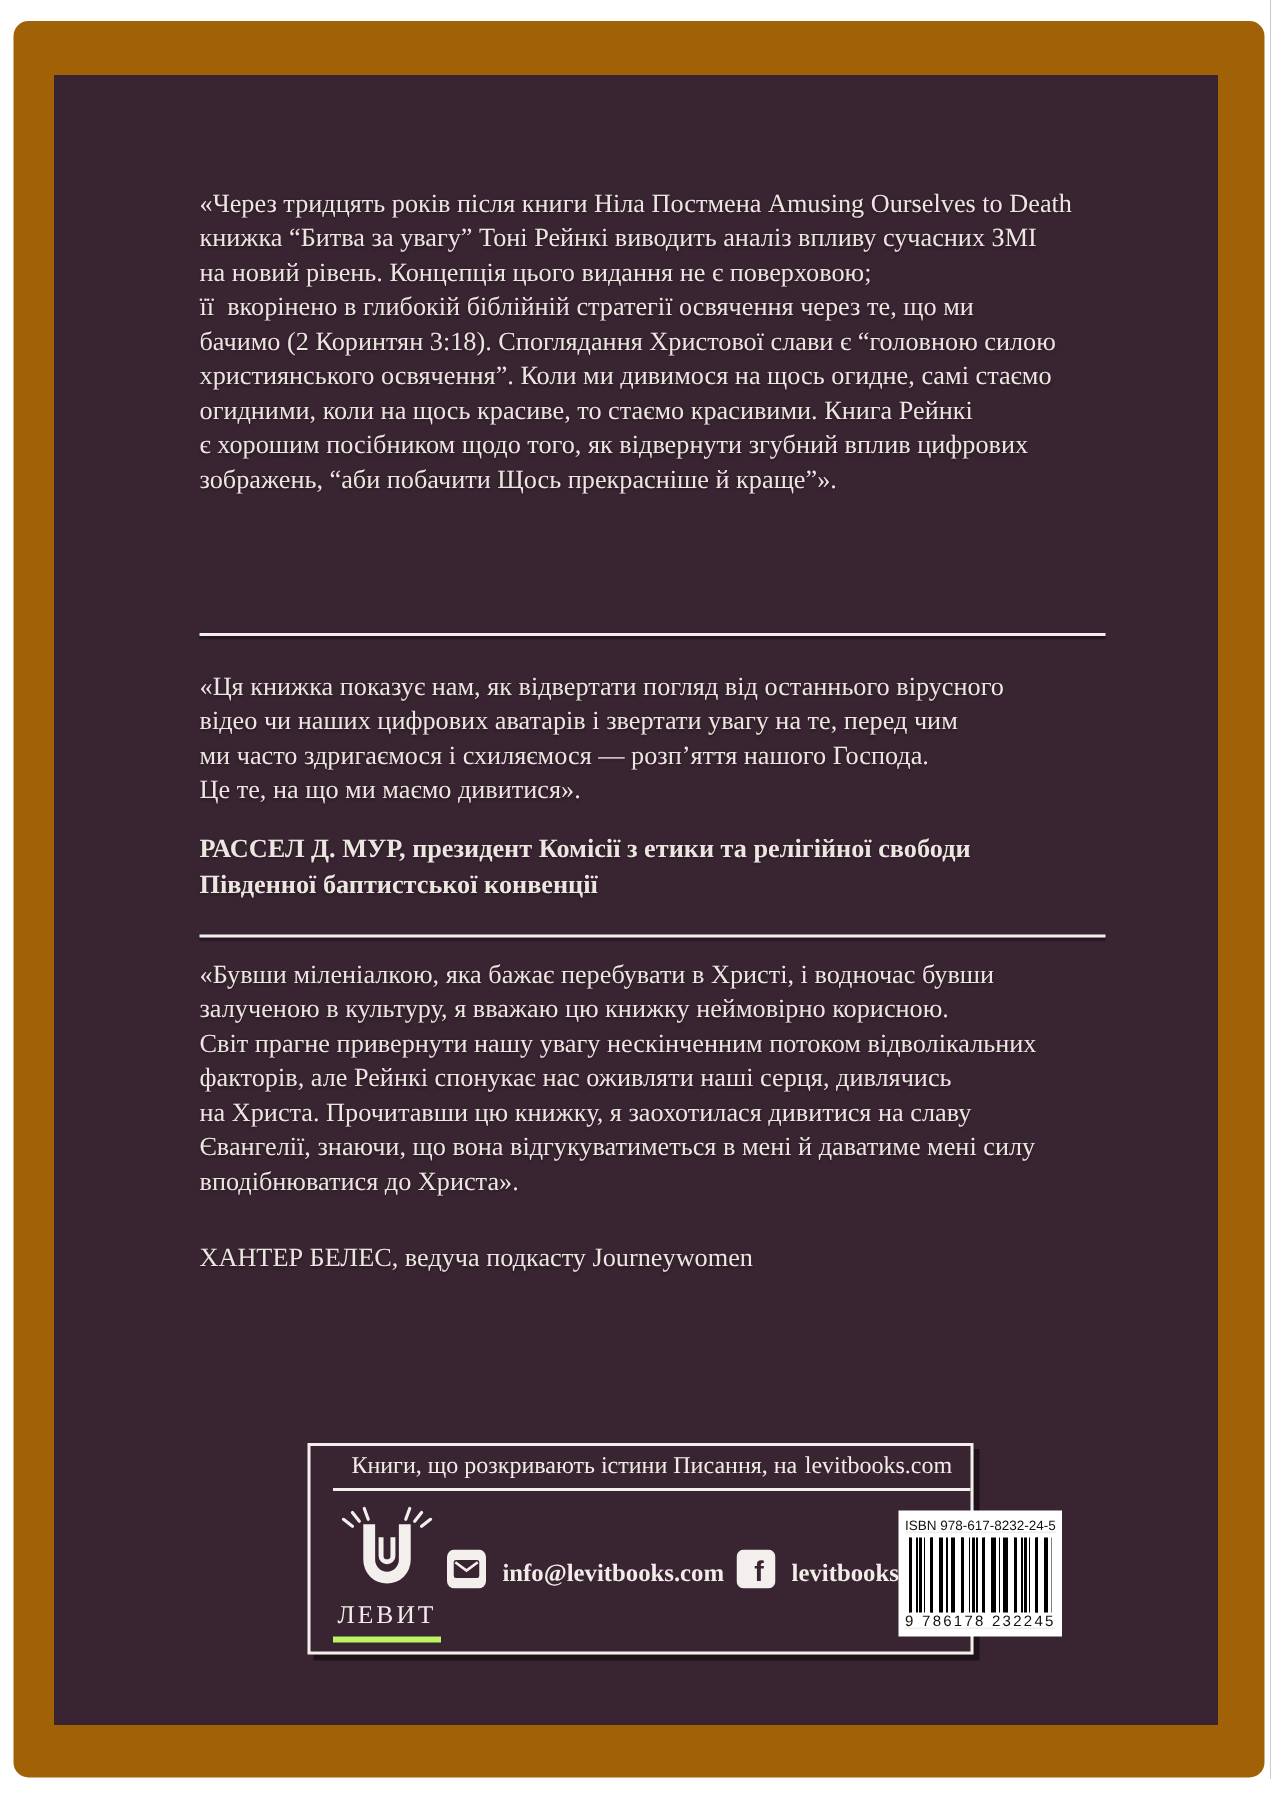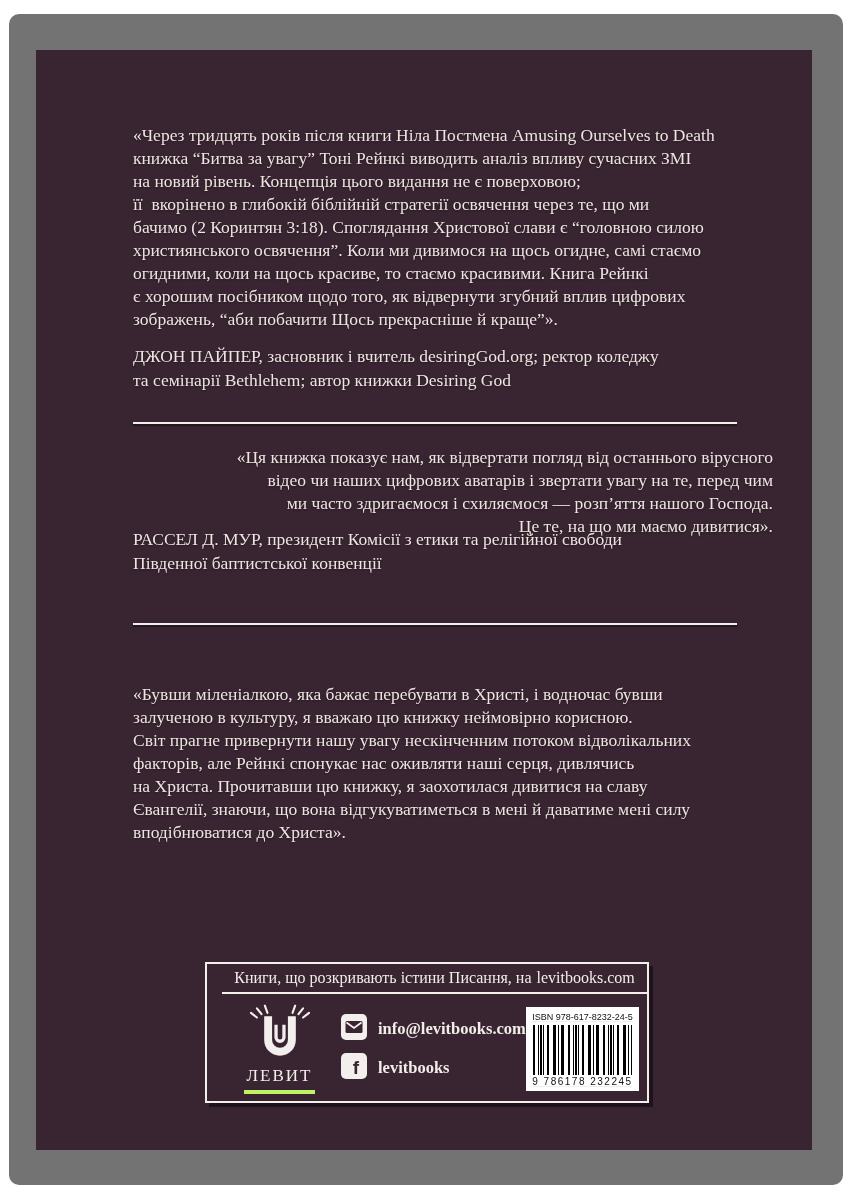--- a/index.html
+++ b/index.html
@@ -1,44 +1,44 @@
 <!DOCTYPE html>
 <html><head>
 <meta charset="utf-8">
 <style>
   html,body{margin:0;padding:0;background:#ffffff;}
   body{width:847px;height:1200px;position:relative;overflow:hidden;
        font-family:"Liberation Serif",serif;}
   .frame{position:absolute;left:9px;top:14px;width:834px;height:1171px;
-         background:#737373;border-radius:10px;}
+         background:#a16207;border-radius:10px;}
   .cover{position:absolute;left:27px;top:36px;width:776px;height:1100px;
          background:#392431;}
   .quote,.attr{position:absolute;left:97px;width:640px;color:#ece6e1;
          font-size:17.5px;line-height:23px;white-space:pre;
          text-shadow:0 1px 2px rgba(0,0,0,.35);}
   .attr{line-height:24px;}
   .divider{position:absolute;left:97px;width:604px;height:2px;
          background:#f3efec;box-shadow:0 2px 1px rgba(0,0,0,.4);}
   .q1{top:74px;} .a1{top:294px;} .d1{top:372px;}
-  .q2{top:396px;text-align:right;} .a2{top:477px;} .d2{top:573px;}
-  .q3{top:633px;} .a3{top:776px;}
+  .q2{top:396px;} .a2{top:503px;font-weight:bold;} .d2{top:573px;}
+  .q3{top:588px;} .a3{top:776px;}
 
   .pubbox{position:absolute;left:169px;top:912px;width:444px;height:141px;
          border:2px solid #f3efec;box-sizing:border-box;
          box-shadow:4px 4px 0 rgba(0,0,0,.45);color:#f2ede8;padding-left:15px;}
   .pub-header{height:28px;border-bottom:2px solid #f3efec;display:flex;
          align-items:center;justify-content:center;gap:5px;
          font-size:16px;white-space:nowrap;}
   .pub-header b{font-weight:normal;}
   .pub-content{display:flex;align-items:center;height:109px;}
   .logo-col{width:124px;display:flex;flex-direction:column;
          align-items:center;justify-content:center;}
   .logo-text{font-size:17px;letter-spacing:2px;margin-top:1px;
          border-bottom:4px solid #bef264;padding:0 3px 4px;}
-  .contact-col{flex:1;display:flex;flex-direction:column;gap:8px;
+  .contact-col{flex:1;display:flex;flex-direction:row;gap:8px;
          padding-left:4px;}
   .contact-row{display:flex;align-items:center;gap:11px;
          font-size:16.5px;font-weight:bold;white-space:nowrap;}
   .isbn-col{width:122px;margin-right:8px;text-decoration:underline;}
   .isbn-block{background:#ffffff;color:#111;padding:5px 4px 4px;}
   .isbn-label{font-family:"Liberation Sans",sans-serif;font-size:9px;
          text-align:center;white-space:nowrap;}
   .bars{height:50px;margin:3px 3px 0;
          background:
            repeating-linear-gradient(90deg,#000 0 2px,transparent 2px 7px),
@@ -56,41 +56,40 @@
 
     <div class="quote q1">«Через тридцять років після книги Ніла Постмена Amusing Ourselves to Death
 книжка “Битва за увагу” Тоні Рейнкі виводить аналіз впливу сучасних ЗМІ
 на новий рівень. Концепція цього видання не є поверховою;
 її  вкорінено в глибокій біблійній стратегії освячення через те, що ми
 бачимо (2 Коринтян 3:18). Споглядання Христової слави є “головною силою
 християнського освячення”. Коли ми дивимося на щось огидне, самі стаємо
 огидними, коли на щось красиве, то стаємо красивими. Книга Рейнкі
 є хорошим посібником щодо того, як відвернути згубний вплив цифрових
 зображень, “аби побачити Щось прекрасніше й краще”».</div>
-    <div class="attr a1">ДЖОН ПАЙПЕР, засновник і вчитель desiringGod.org; ректор коледжу
-та семінарії Bethlehem; автор книжки Desiring God</div>
 
     <div class="divider d1"></div>
 
     <div class="quote q2">«Ця книжка показує нам, як відвертати погляд від останнього вірусного
 відео чи наших цифрових аватарів і звертати увагу на те, перед чим
 ми часто здригаємося і схиляємося — розп’яття нашого Господа.
 Це те, на що ми маємо дивитися».</div>
     <div class="attr a2">РАССЕЛ Д. МУР, президент Комісії з етики та релігійної свободи
 Південної баптистської конвенції</div>
 
     <div class="divider d2"></div>
 
     <div class="quote q3">«Бувши міленіалкою, яка бажає перебувати в Христі, і водночас бувши
 залученою в культуру, я вважаю цю книжку неймовірно корисною.
 Світ прагне привернути нашу увагу нескінченним потоком відволікальних
 факторів, але Рейнкі спонукає нас оживляти наші серця, дивлячись
 на Христа. Прочитавши цю книжку, я заохотилася дивитися на славу
 Євангелії, знаючи, що вона відгукуватиметься в мені й даватиме мені силу
 вподібнюватися до Христа».</div>
+    <div class="attr a3">ХАНТЕР БЕЛЕС, ведуча подкасту Journeywomen</div>
 
     <div class="pubbox">
       <div class="pub-header">
         <span>Книги, що розкривають істини Писання, на</span>
         <b>levitbooks.com</b>
       </div>
       <div class="pub-content">
         <div class="logo-col">
           <span>
             <svg width="66" height="58" viewBox="0 0 100 88">

